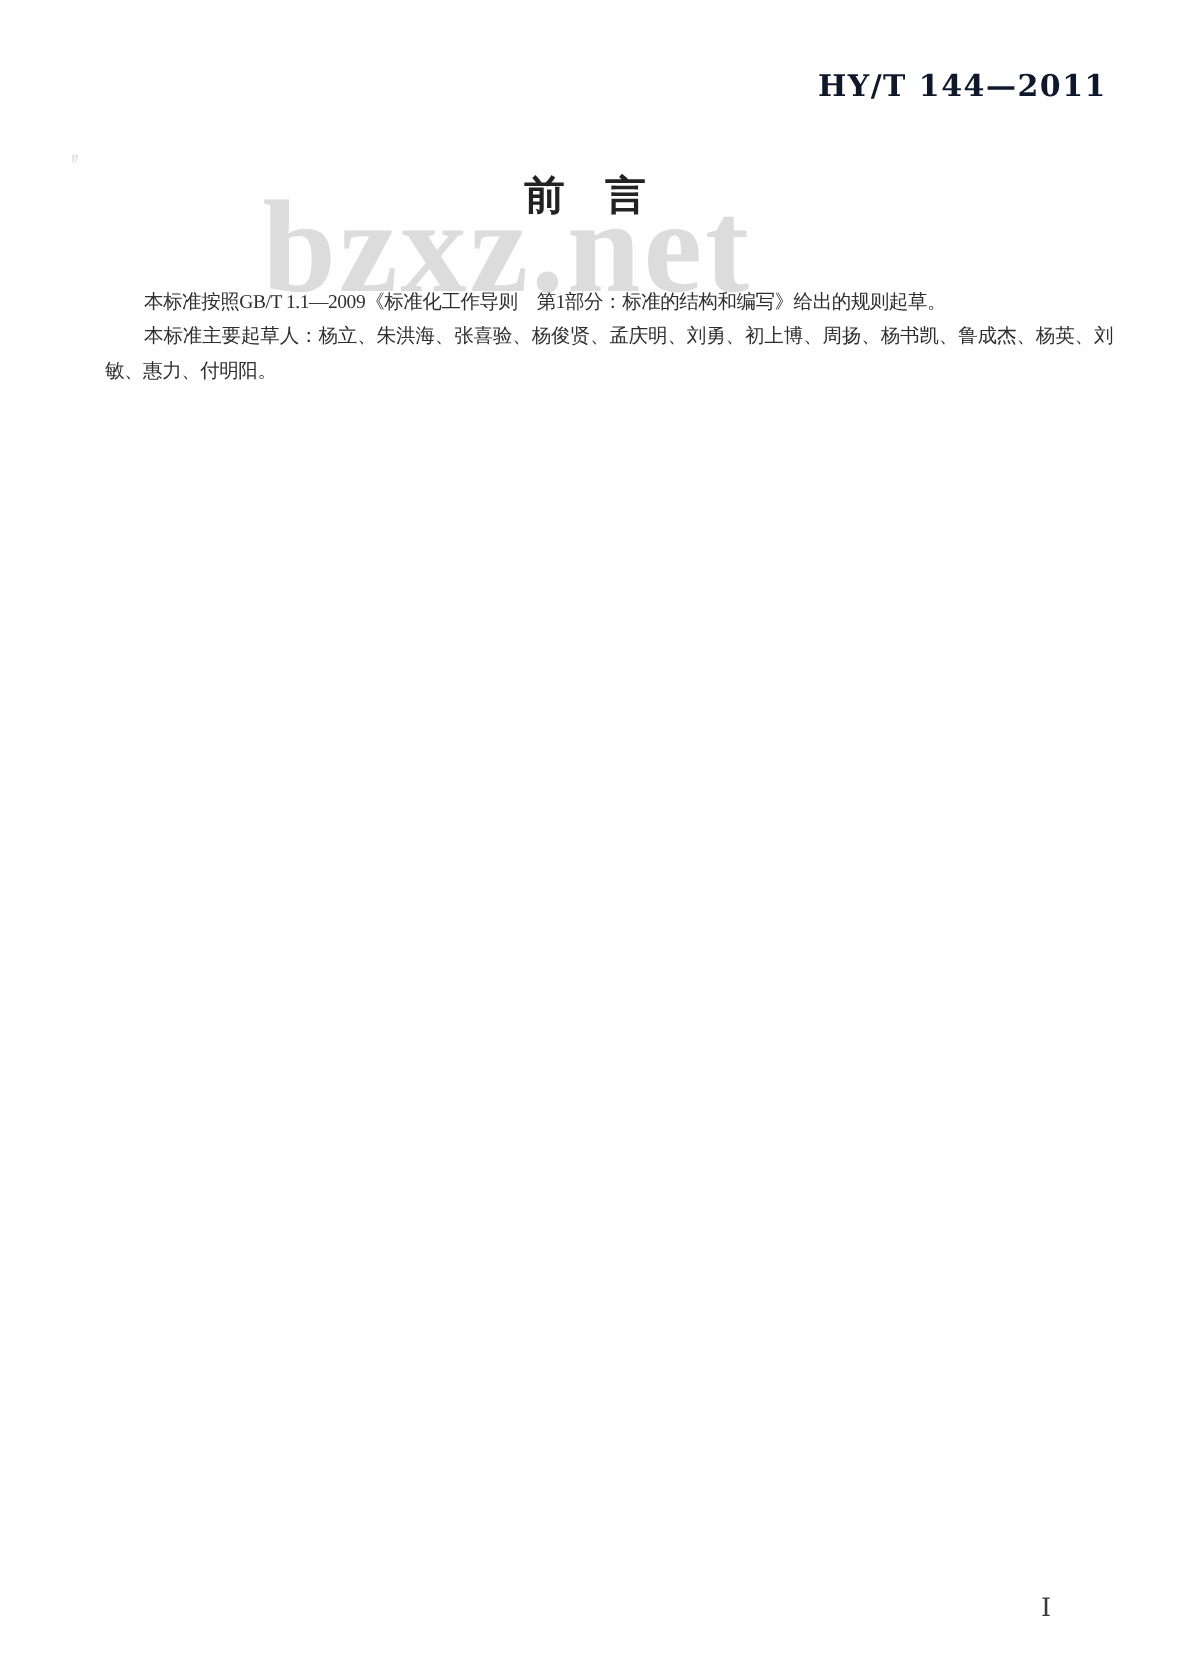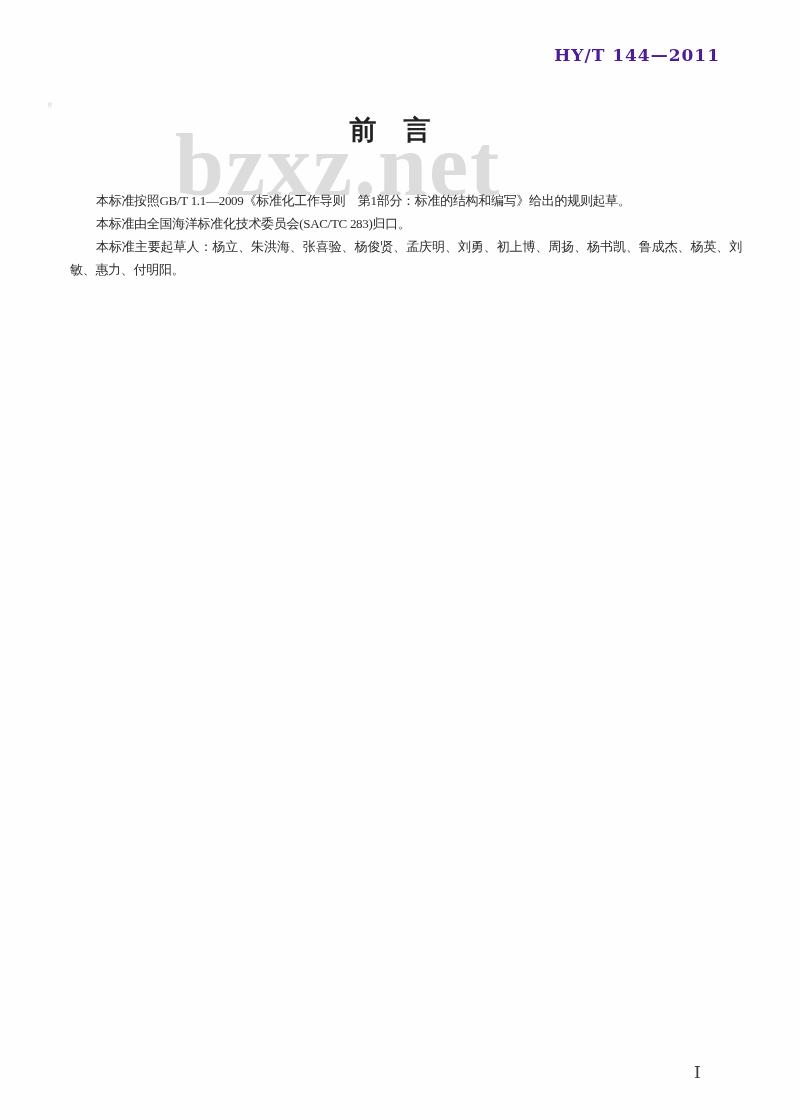--- a/index.html
+++ b/index.html
@@ -13,26 +13,26 @@
     height: 1120px;
     margin: 0 auto;
     background: #fefefe;
     overflow: hidden;
     font-family: "Liberation Serif", "DejaVu Serif", serif;
     color: #2b2b2b;
   }
   .header-code {
     position: absolute;
     top: 45px;
-    right: 80px;
+    right: 62px;
     font-family: "DejaVu Serif", "Liberation Serif", serif;
     font-weight: bold;
-    font-size: 17px;
+    font-size: 20px;
     letter-spacing: 1px;
-    color: #4c1d95;
+    color: #0f172a;
   }
   .smudge {
     position: absolute;
     left: 44px;
     top: 98px;
     width: 16px;
     height: 10px;
     color: #c9c9c9;
     font-size: 11px;
     transform: rotate(-8deg);
@@ -99,19 +99,18 @@
   <div class="header-code">HY/T 144—2011</div>
 
   <div class="smudge">〃</div>
 
   <div class="watermark">bzxz.net</div>
 
   <h1 class="title">前　言</h1>
 
   <div class="body-text">
     <p>本标准按照GB/T 1.1—2009《标准化工作导则　第1部分：标准的结构和编写》给出的规则起草。</p>
-    <p>本标准由全国海洋标准化技术委员会(SAC/TC 283)归口。</p>
     <p>本标准主要起草人：杨立、朱洪海、张喜验、杨俊贤、孟庆明、刘勇、初上博、周扬、杨书凯、鲁成杰、杨英、刘敏、惠力、付明阳。</p>
   </div>
 
   <div class="page-number">I</div>
 
 </div>
 
 </body></html>

